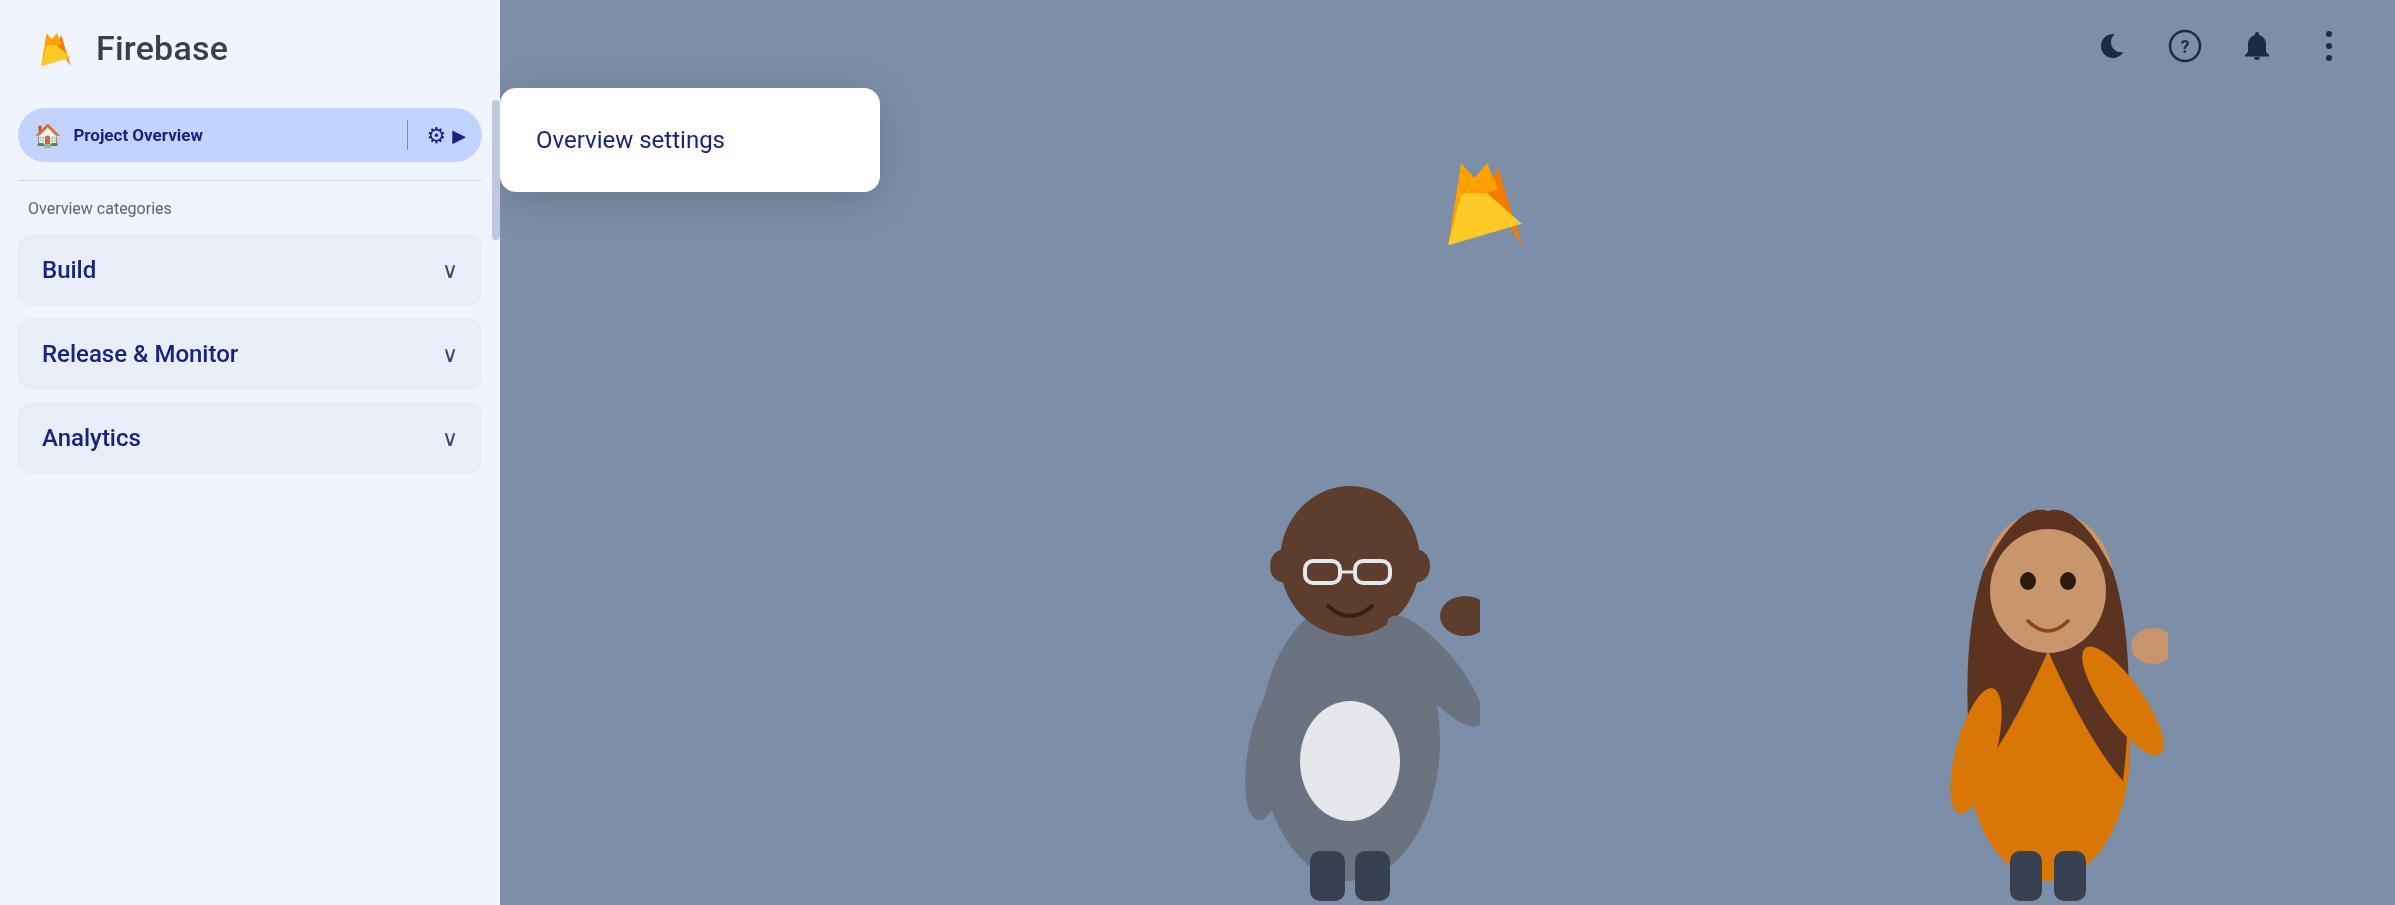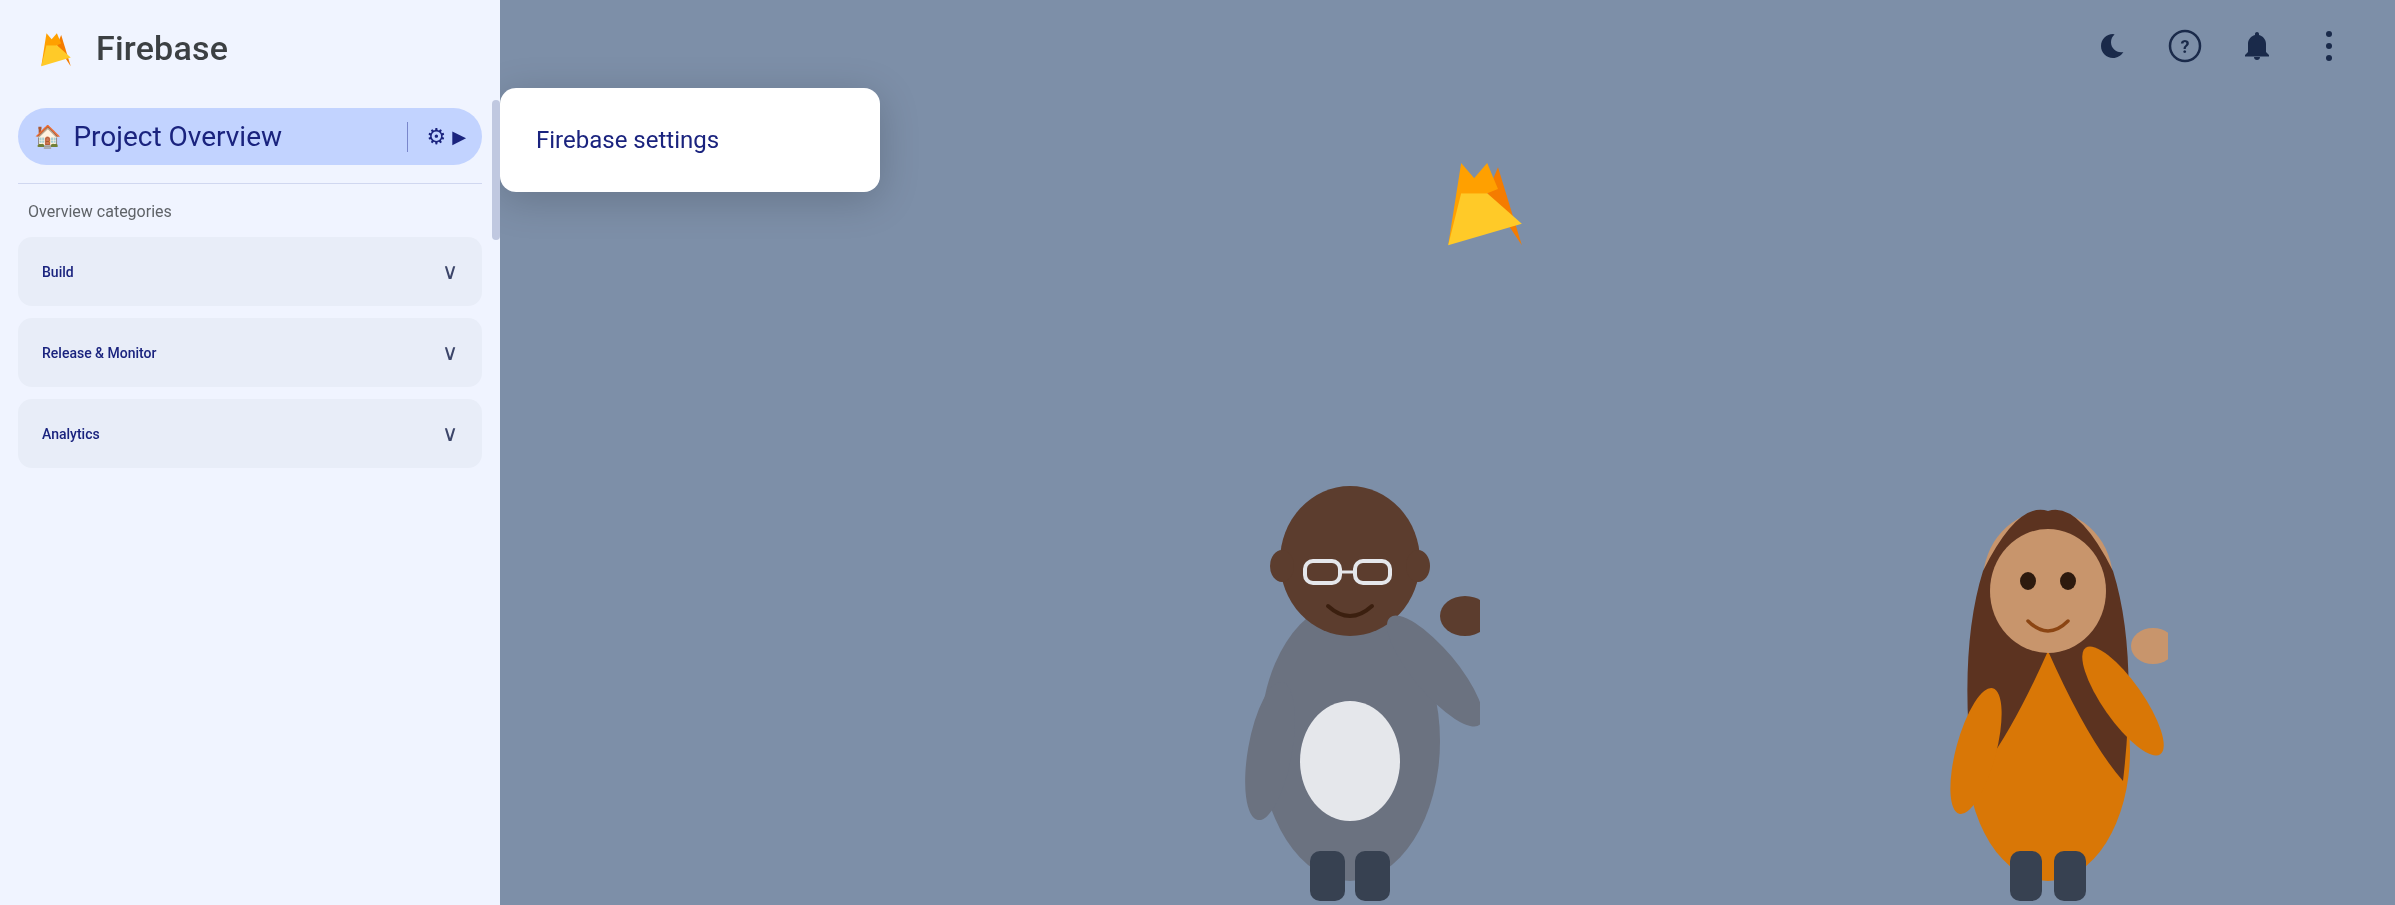--- a/index.html
+++ b/index.html
@@ -57,22 +57,22 @@
       padding: 12px 16px;
       gap: 12px;
     }
 
     .home-icon {
       font-size: 22px;
       color: #1a237e;
     }
 
     .project-overview-label {
-      font-size: 28px;
-      font-weight: 400;
+      font-size: 17px;
+      font-weight: 700;
       color: #1a237e;
       flex: 1;
     }
 
     .divider-vertical {
       width: 1px;
       height: 30px;
       background: #7986cb;
       margin: 0 6px;
     }
@@ -114,21 +114,21 @@
 
     .sidebar-section-row {
       display: flex;
       align-items: center;
       justify-content: space-between;
       padding: 22px 24px;
       cursor: pointer;
     }
 
     .sidebar-section-label {
-      font-size: 14px;
+      font-size: 24px;
       font-weight: 500;
       color: #1a237e;
     }
 
     .chevron-down-icon {
       font-size: 22px;
       color: #3c4569;
     }
 
     
@@ -334,16 +334,16 @@
       <ellipse cx="225" cy="195" rx="22" ry="18" fill="#c8956c"></ellipse>
 
       <ellipse cx="48" cy="300" rx="20" ry="65" fill="#d97706" transform="rotate(15 48 300)"></ellipse>
 
       <rect x="82" y="400" width="32" height="50" rx="10" fill="#374151"></rect>
       <rect x="126" y="400" width="32" height="50" rx="10" fill="#374151"></rect>
     </svg>
   </div>
 
   <div class="dropdown-menu">
-    <div class="dropdown-item">Firebase settings</div>
+    <div class="dropdown-item">Overview settings</div>
   </div>
 
 </div>
 
 </body></html>

